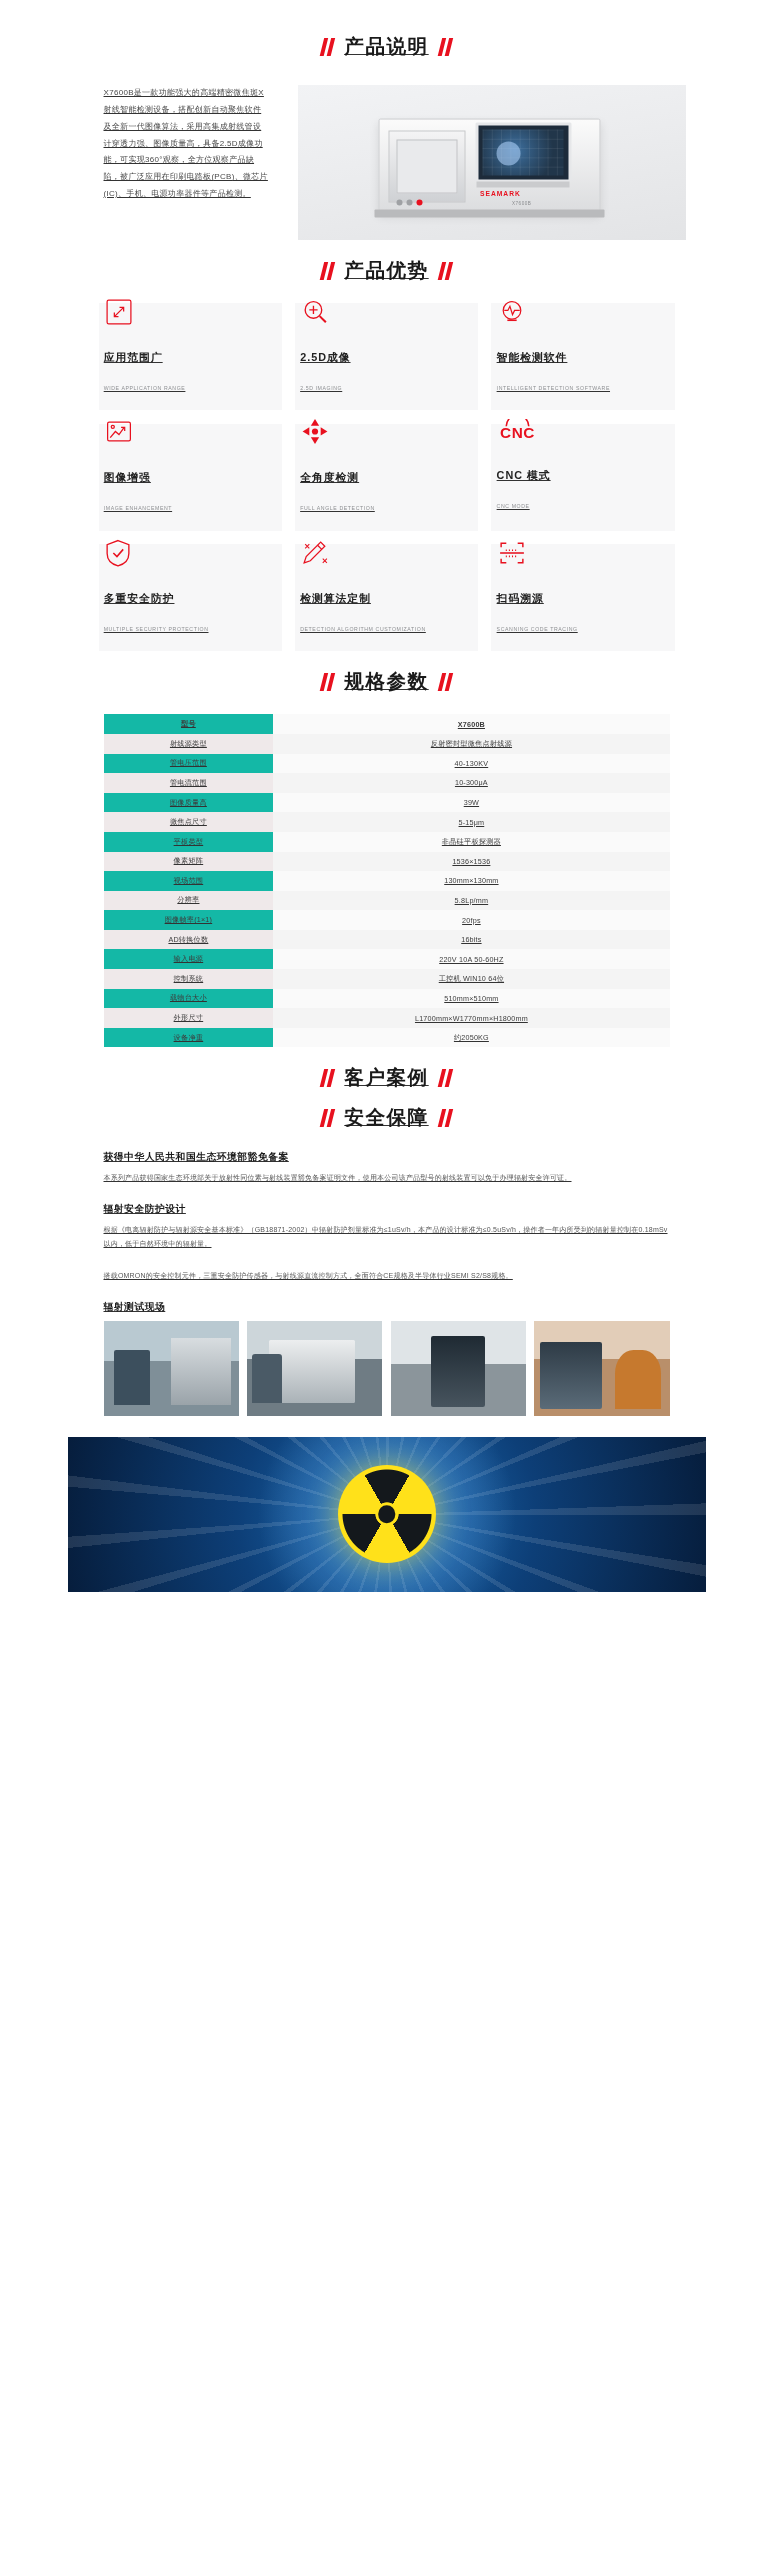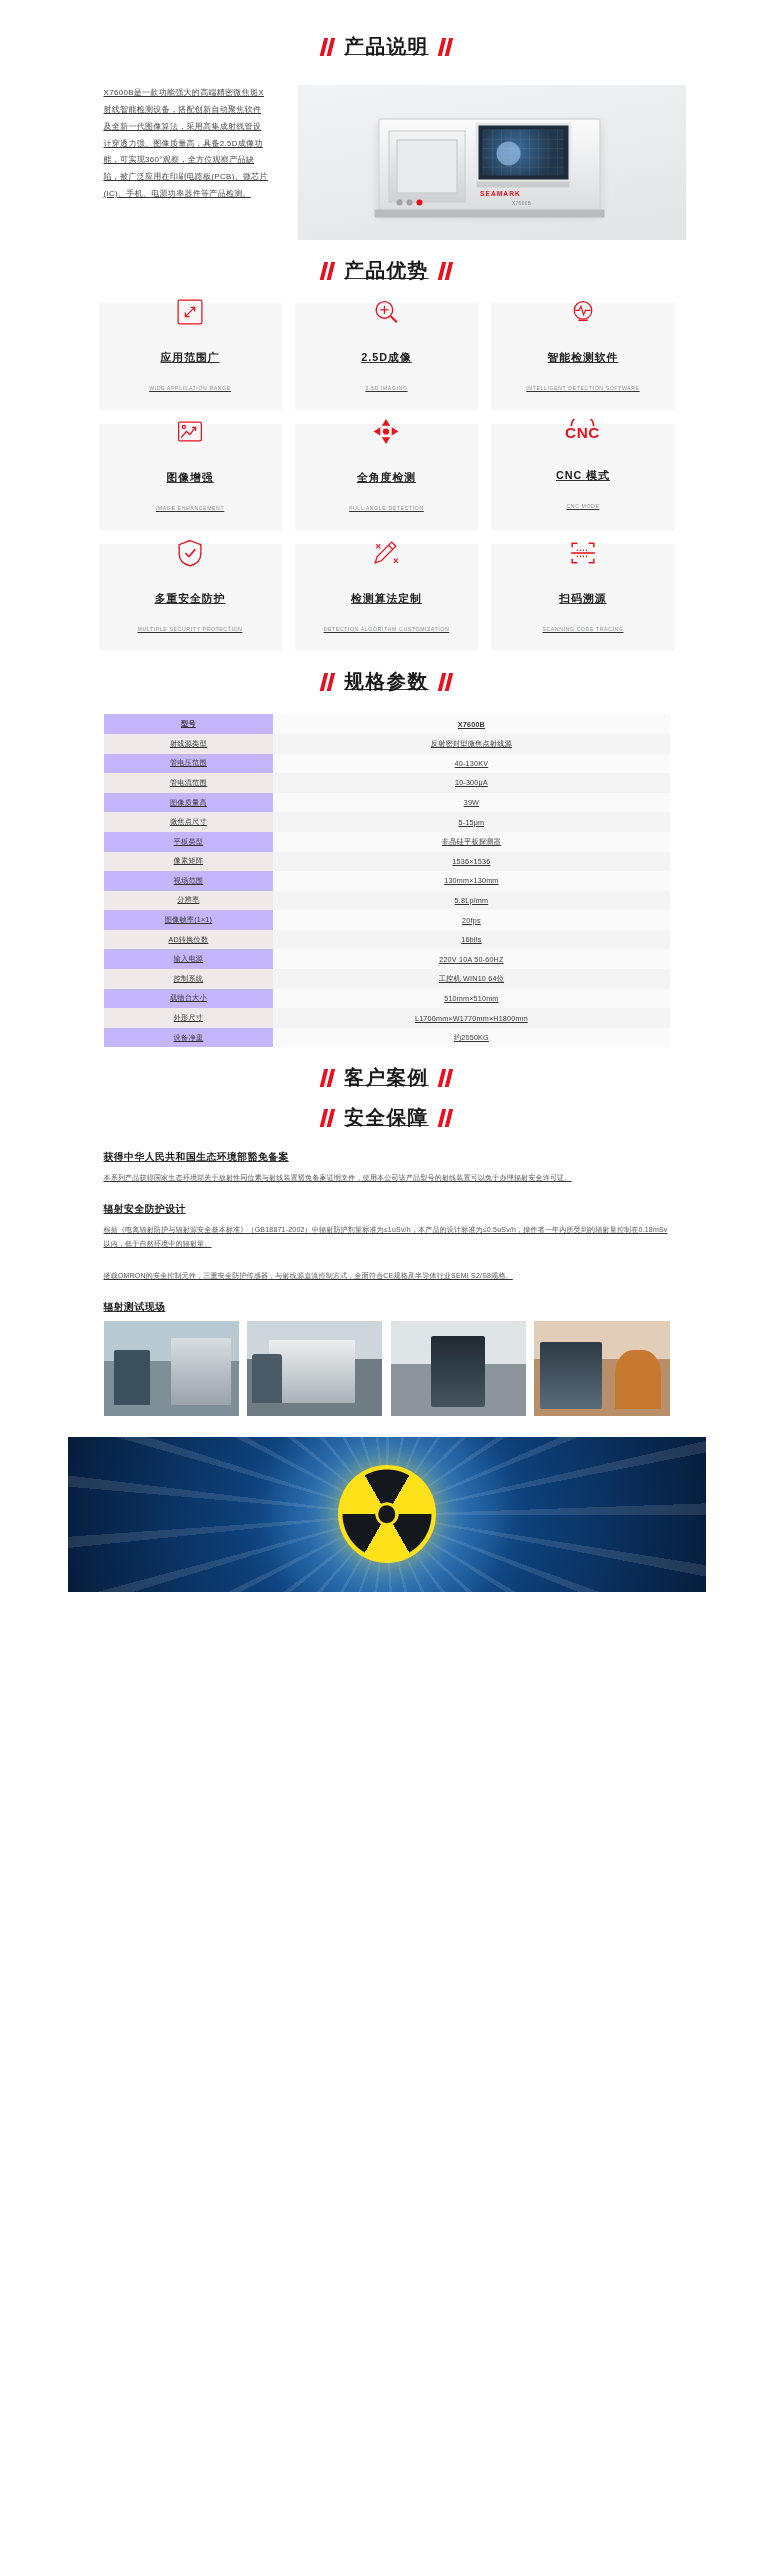--- a/index.html
+++ b/index.html
@@ -140,21 +140,21 @@
     display: grid;
     grid-template-columns: repeat(3, 1fr);
     gap: 13.4px;
     padding: 23px 31px 0 31px;
   }
   .adv-card {
     background: #f7f7f8;
     height: 107px;
     display: flex;
     flex-direction: column;
-    align-items: center;
+    align-items: flex-start;
     justify-content: center;
     gap: 20px;
     padding: 5.2px;
   }
   .adv-icon { height: 34px; display: flex; align-items: center; justify-content: center; color: #e8111f; }
   .adv-icon svg { display: block; }
   .adv-title {
     font-size: 10.8px;
     font-weight: bold;
     color: #222;
@@ -177,21 +177,21 @@
     font-size: 7.2px;
   }
   table.spec tr { height: 19.6px; }
   table.spec td {
     text-align: center;
     color: #3c3c3c;
     letter-spacing: 0.2px;
   }
   table.spec td.k {
     width: 30%;
-    background: #c4b5fd;
+    background: #14b8a6;
     color: #3c3c3c;
   }
   table.spec td.v { background: #fafafa; }
   table.spec tr:nth-child(even) td.k { background: #efe9ea; }
   table.spec tr:nth-child(even) td.v { background: #f4f4f4; }
   table.spec tr.head td.k,
   table.spec tr.head td.v { font-weight: bold; }
 
   
   .cases {

